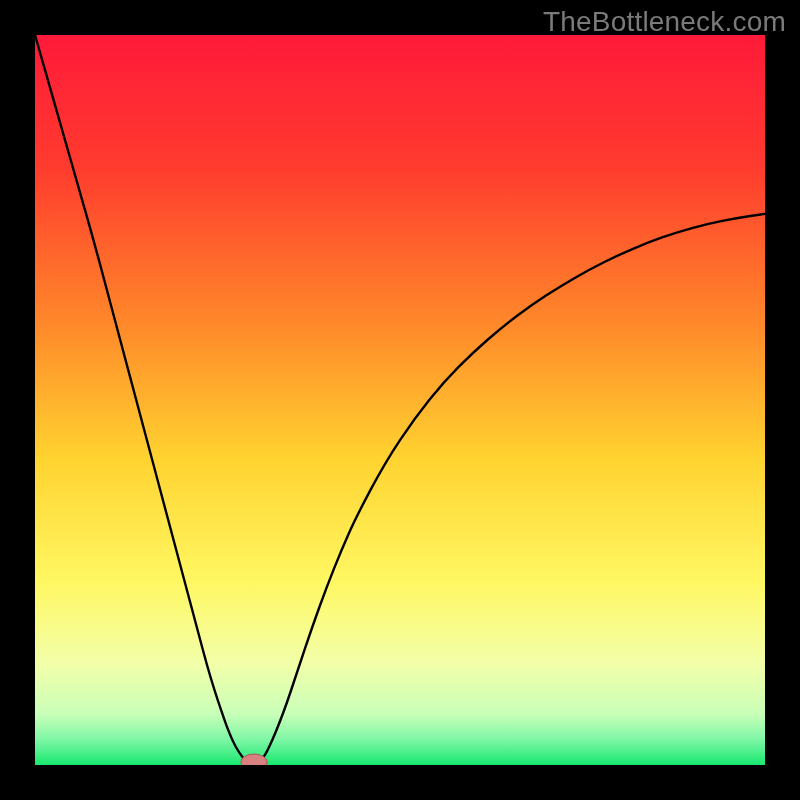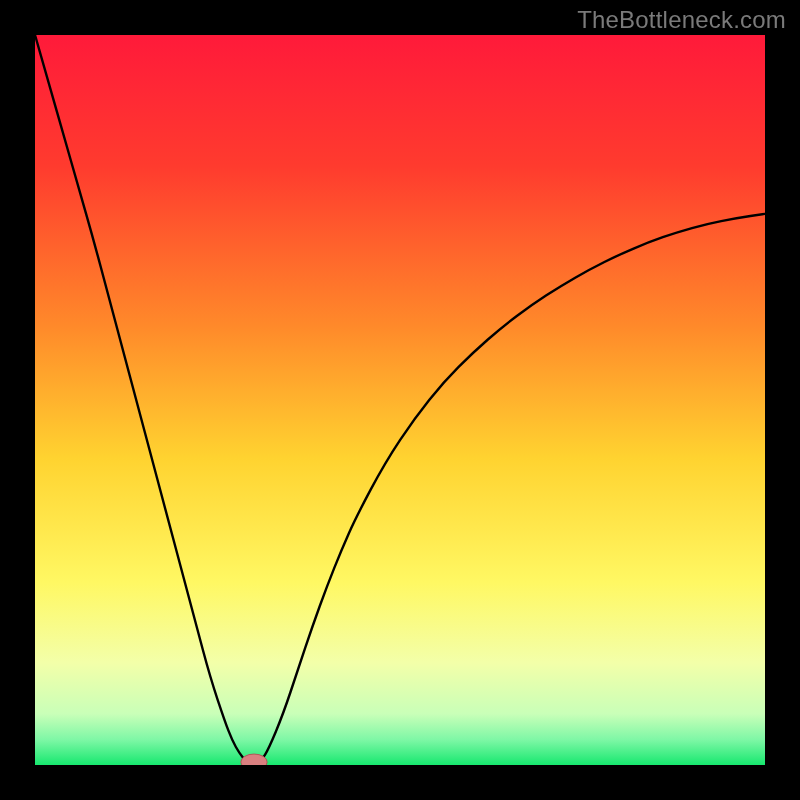--- a/index.html
+++ b/index.html
@@ -30,21 +30,21 @@
   .plot-svg {
     display: block;
     width: 730px;
     height: 730px;
   }
   .watermark {
     position: absolute;
     top: 6px;
     right: 14px;
     color: #7a7a7a;
-    font-size: 24px;
+    font-size: 28px;
     font-weight: 500;
     letter-spacing: 0.2px;
     user-select: none;
   }
 </style>
 </head>
 <body>
 
 <div class="frame">
 

